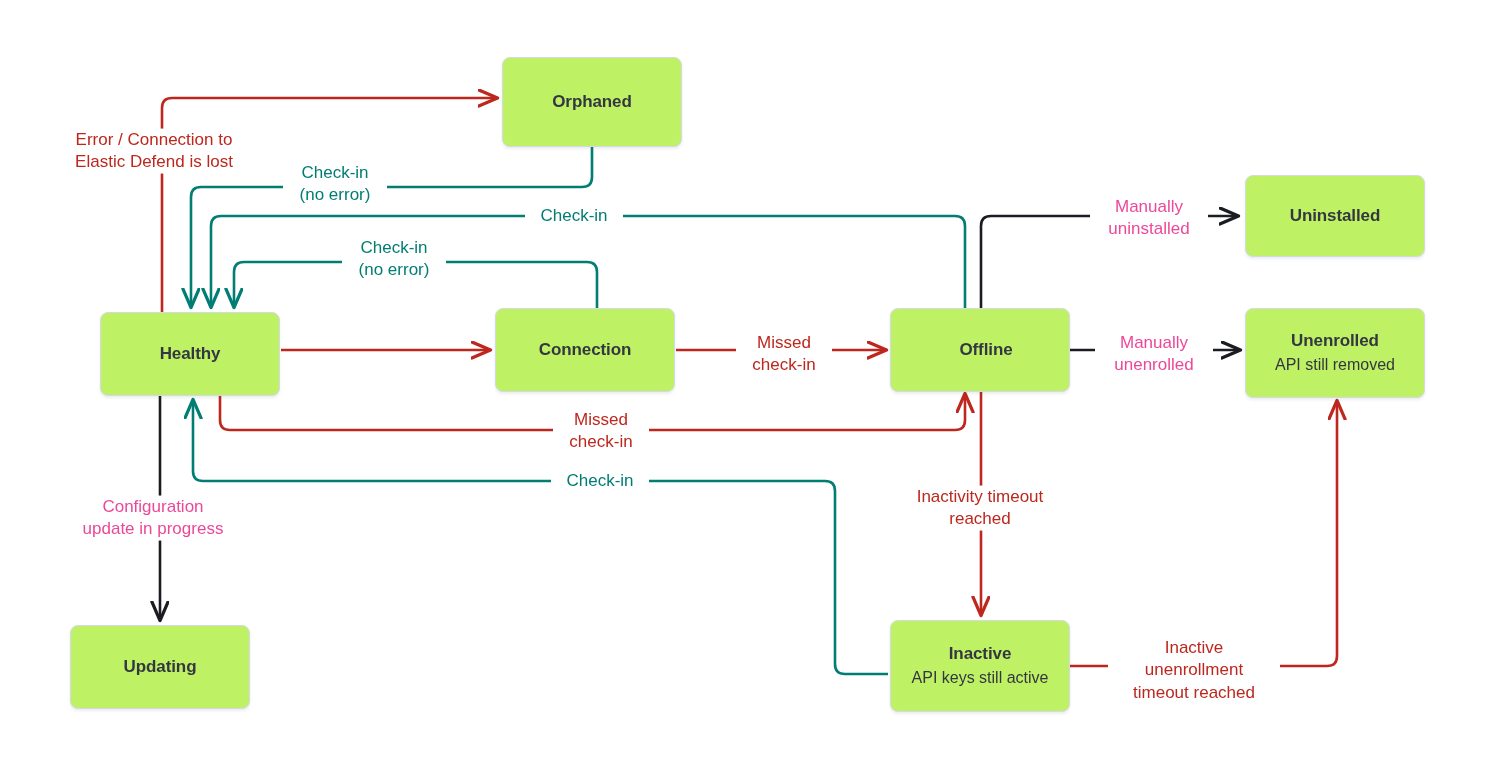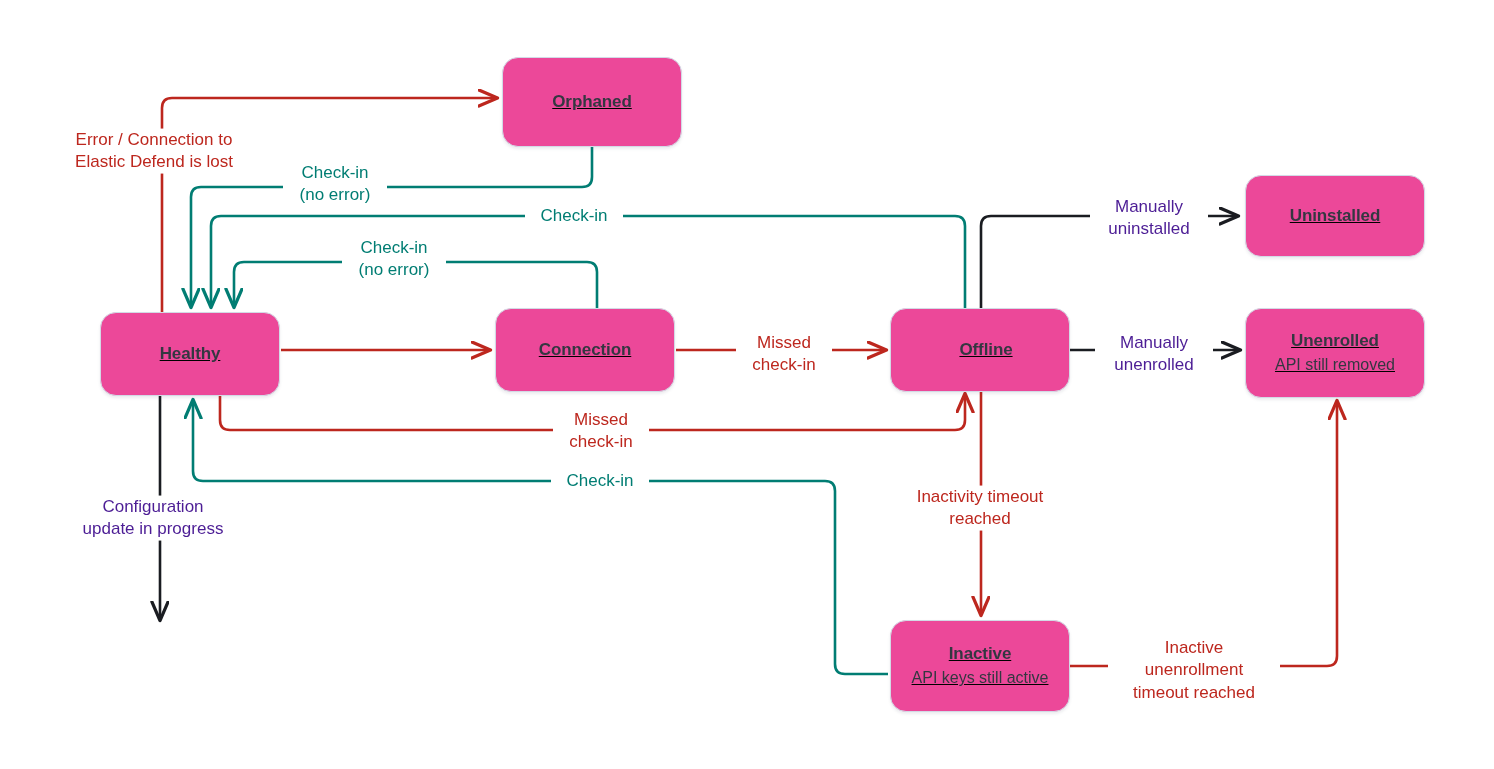--- a/index.html
+++ b/index.html
@@ -23,30 +23,29 @@
   #edges {
     position: absolute;
     left: 0;
     top: 0;
     width: 1494px;
     height: 769px;
   }
   .node {
     position: absolute;
     box-sizing: border-box;
-    background: #ec4899;
+    background: #bef264;
     border: 1px solid #D3DAE6;
-    border-radius: 16px;
+    border-radius: 8px;
     box-shadow: 0 2px 3px rgba(65,78,101,0.10);
     display: flex;
     flex-direction: column;
     align-items: center;
     justify-content: center;
     text-align: center;
-    text-decoration: underline;
   }
   .node .title {
     font-size: 17px;
     font-weight: bold;
     color: #343741;
     letter-spacing: -0.1px;
     line-height: 1.25;
   }
   .node .subtitle {
     font-size: 16px;
@@ -61,21 +60,21 @@
     line-height: 1.32;
     text-align: center;
     white-space: pre-line;
     transform: translate(-50%, -50%);
     background: #ffffff;
     padding: 0 7px;
     box-sizing: border-box;
   }
   .edge-label.red   { color: #BD271E; }
   .edge-label.teal  { color: #017D73; }
-  .edge-label.black { color: #4c1d95; }
+  .edge-label.black { color: #ec4899; }
 </style>
 </head>
 <body>
 
 <div id="diagram">
 
   <svg id="edges" viewBox="0 0 1494 769" xmlns="http://www.w3.org/2000/svg">
     <defs>
       <marker id="ar-red" markerWidth="9" markerHeight="9" refX="7.4" refY="3.6" orient="auto" markerUnits="strokeWidth">
         <path d="M0.4,0.5 L7.6,3.6 L0.4,6.7" fill="none" stroke="#BD271E" stroke-width="1.25" stroke-linecap="round" stroke-linejoin="round"></path>
@@ -136,20 +135,23 @@
 
   <div class="node" style="left:1245px; top:175px; width:180px; height:82px;">
     <div class="title">Uninstalled</div>
   </div>
 
   <div class="node" style="left:1245px; top:308px; width:180px; height:90px;">
     <div class="title">Unenrolled</div>
     <div class="subtitle">API still removed</div>
   </div>
 
+  <div class="node" style="left:70px; top:625px; width:180px; height:84px;">
+    <div class="title">Updating</div>
+  </div>
 
   <div class="node" style="left:890px; top:620px; width:180px; height:92px;">
     <div class="title">Inactive</div>
     <div class="subtitle">API keys still active</div>
   </div>
 
   <div class="edge-label red" style="left:154px; top:151px; width:196px;">Error / Connection to
 Elastic Defend is lost</div>
 
   <div class="edge-label teal" style="left:335px; top:184px; width:104px;">Check-in

